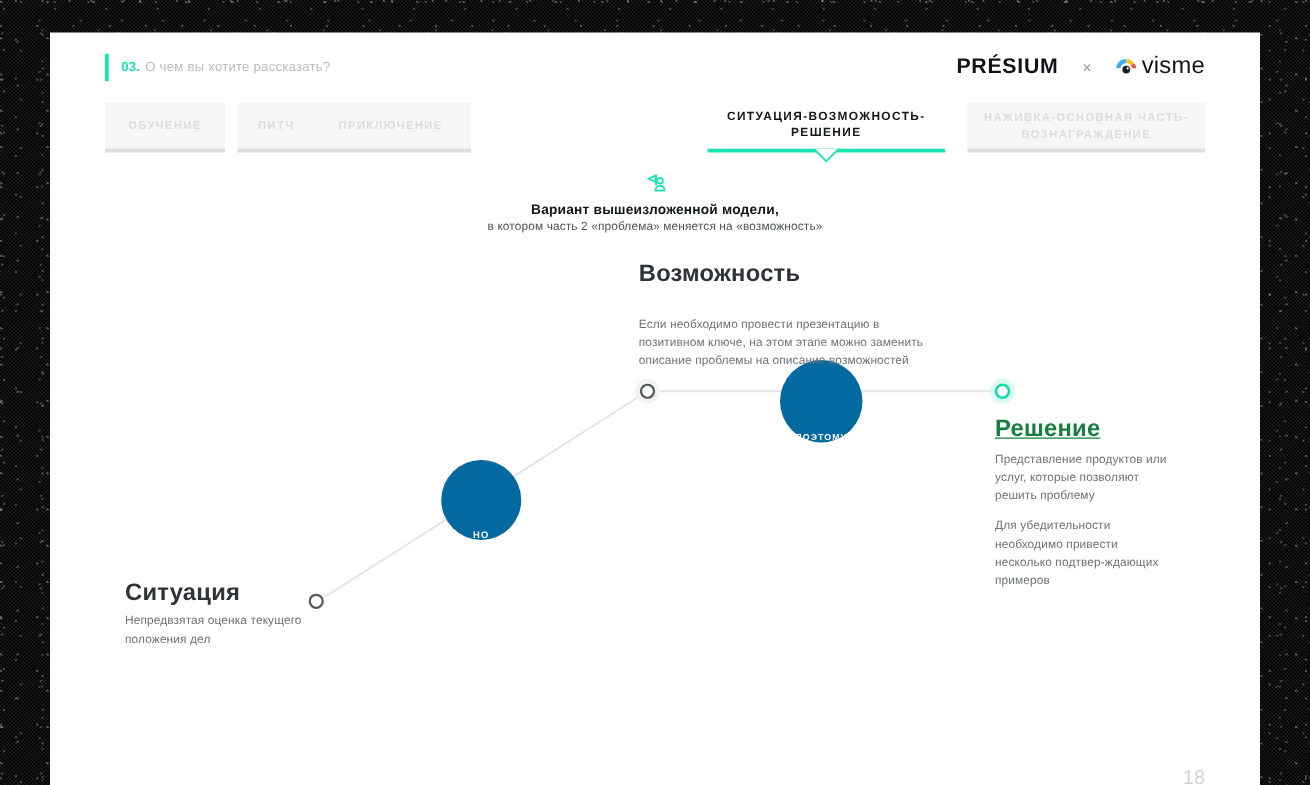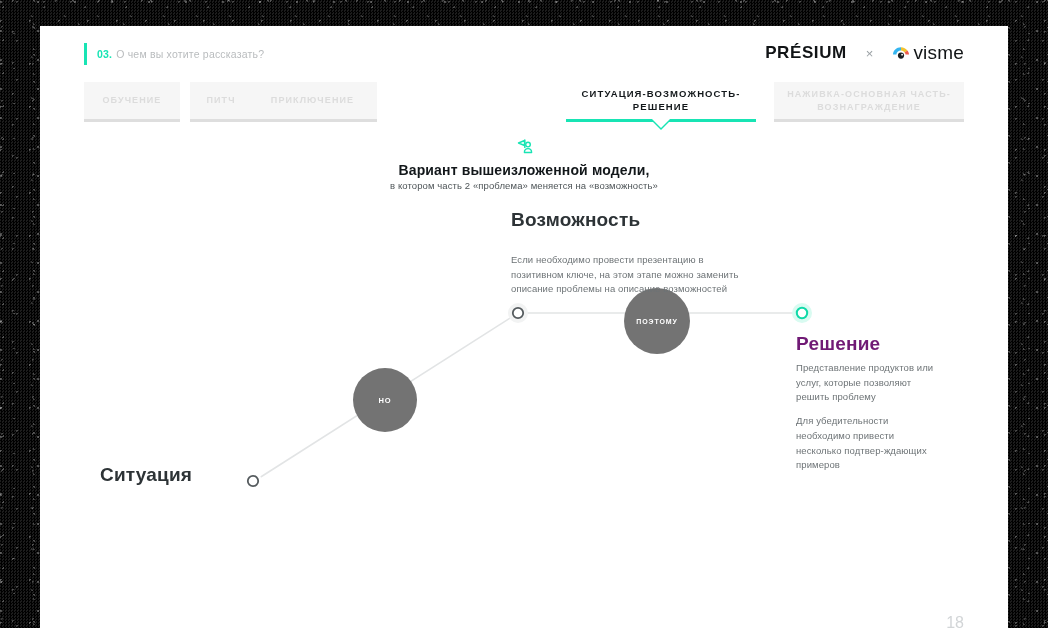--- a/index.html
+++ b/index.html
@@ -169,21 +169,21 @@
 
   
   #caption {
     position: absolute;
     left: 0; right: 0;
     top: 112px;
     text-align: center;
   }
   #caption .cap-icon { display:block; margin: 0 auto 4px; }
   .cap-line1 {
-    font-size: 14px;
+    font-size: 11px;
     font-weight: bold;
     color: #12171a;
     letter-spacing: .15px;
   }
   .cap-line2 {
     font-size: 9.5px;
     color: #4d5457;
     letter-spacing: .1px;
     margin-top: 2px;
   }
@@ -191,43 +191,44 @@
   
   #diagram {
     position: absolute;
     inset: 0;
   }
   #diagram svg { position:absolute; left:0; top:0; }
 
   .node-badge {
     position: absolute;
     border-radius: 50%;
-    background: #737373;
+    background: #0369a1;
     display: flex;
-    align-items: center;
+    align-items: flex-end;
     justify-content: center;
     color: #fff;
     font-weight: bold;
     letter-spacing: .9px;
   }
   #badge-no   { left: 313px; top: 342px; width: 64px; height: 64px; font-size: 7.5px; }
   #badge-poet { left: 584px; top: 262px; width: 66px; height: 66px; font-size: 7px; }
 
   
   .blk-title-dark {
     font-size: 19px;
     font-weight: bold;
     color: #2d3336;
     letter-spacing: .2px;
   }
   .blk-title-teal {
     font-size: 19px;
     font-weight: bold;
-    color: #701a75;
-    letter-spacing: .2px;
+    color: #15803d;
+    letter-spacing: .2px;
+    text-decoration: underline;
   }
   .blk-body {
     font-size: 9.5px;
     color: #6d7376;
     line-height: 1.55;
     letter-spacing: .1px;
   }
 
   #blk-opportunity {
     position: absolute;
@@ -356,17 +357,18 @@
   <div id="blk-solution">
     <div class="blk-title-teal">Решение</div>
     <div class="blk-body">
       <p>Представление продуктов или услуг, которые позволяют решить проблему</p>
       <p>Для убедительности необходимо привести несколько подтвер-ждающих примеров</p>
     </div>
   </div>
 
   <div id="blk-situation">
     <div class="blk-title-dark">Ситуация</div>
+    <div class="blk-body">Непредвзятая оценка текущего положения дел</div>
   </div>
 
   <div id="page-number">18</div>
 
 </div>
 
 </body></html>

